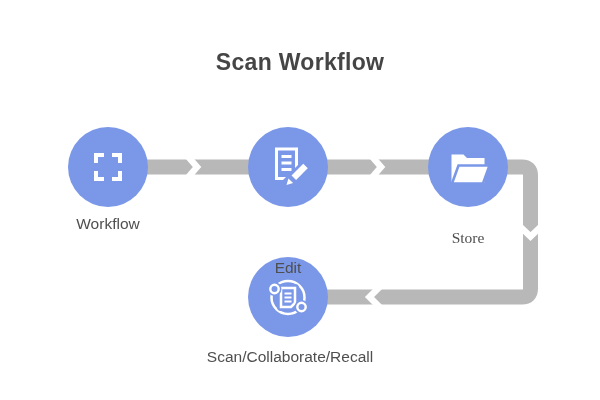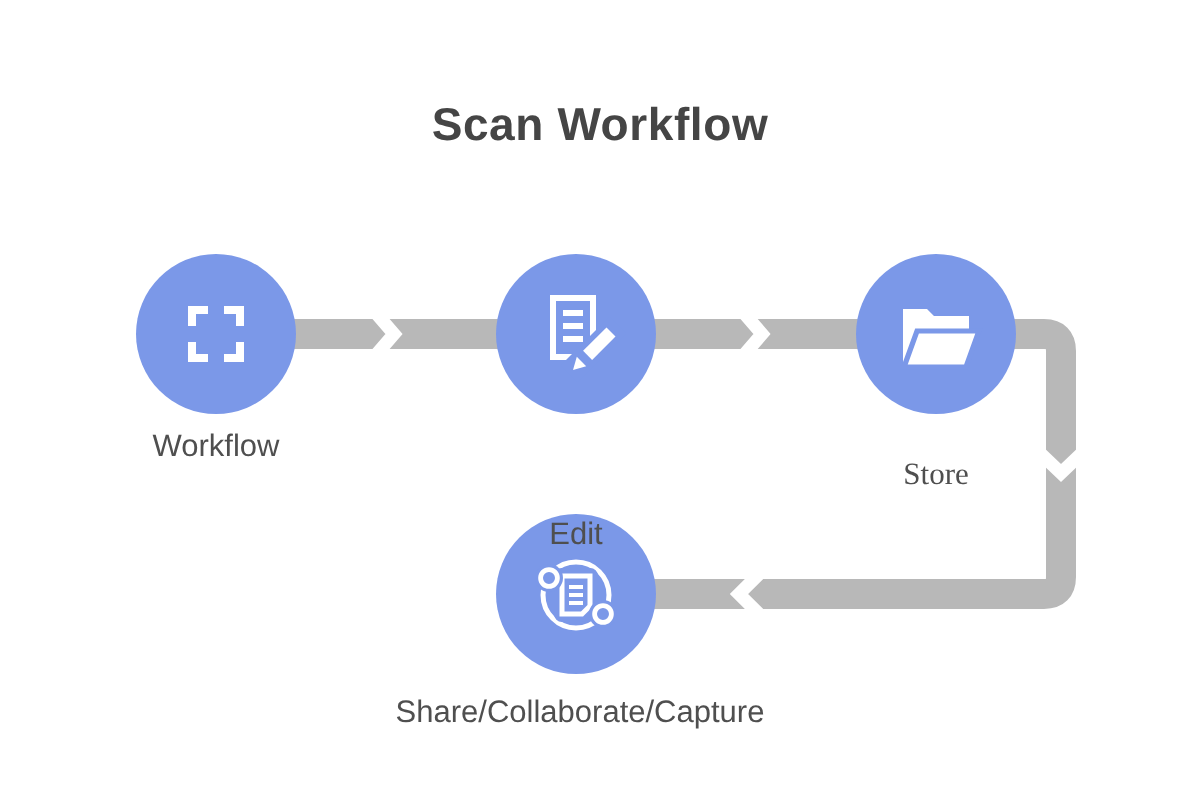--- a/index.html
+++ b/index.html
@@ -126,15 +126,15 @@
         <circle class="icon-stroke node-circle" style="fill:var(--node-fill)" stroke-width="2.4" cx="274.5" cy="289" r="4.2"></circle>
         <circle class="node-circle" cx="301.5" cy="307" r="7"></circle>
         <circle class="icon-stroke node-circle" style="fill:var(--node-fill)" stroke-width="2.4" cx="301.5" cy="307" r="4.2"></circle>
       </g>
     </g>
   </svg>
 
   <div class="node-label" style="left:108px; top:215px;">Workflow</div>
   <div class="node-label" style="left:288px; top:215px;margin-top:44px;">Edit</div>
   <div class="node-label" style="left:468px; top:229px;font-family:Liberation Serif, serif;">Store</div>
-  <div class="node-label" style="left:290px; top:348px;">Share/Collaborate/Capture</div>
+  <div class="node-label" style="left:290px; top:348px;">Scan/Collaborate/Recall</div>
 
 </div>
 
 </body></html>

